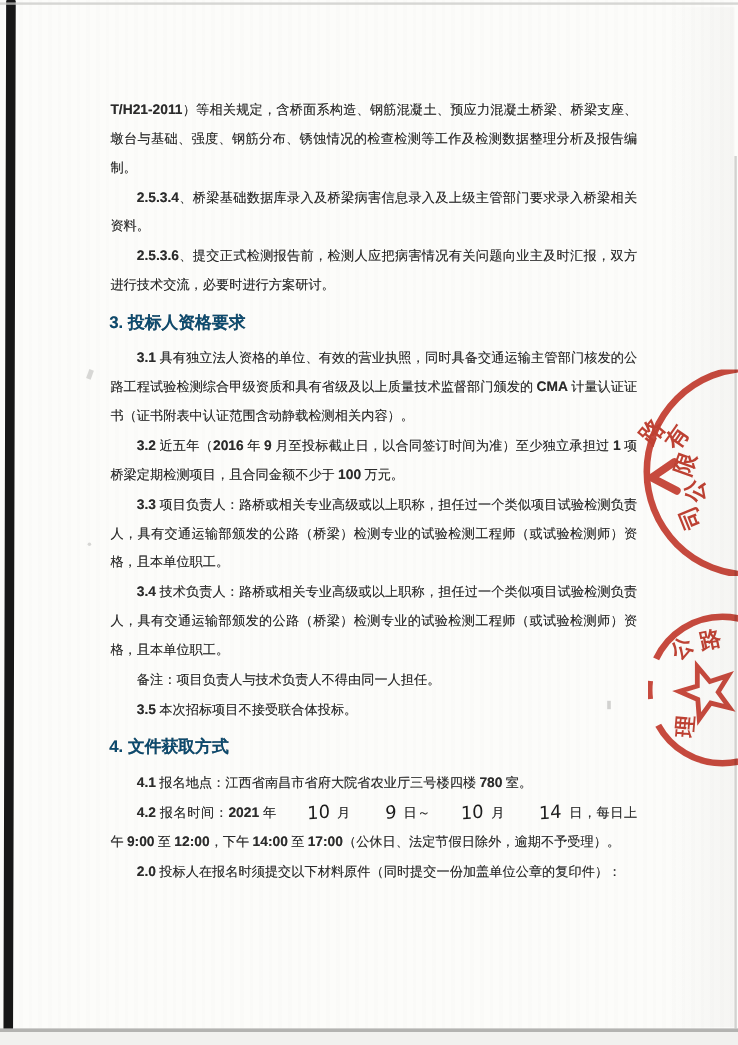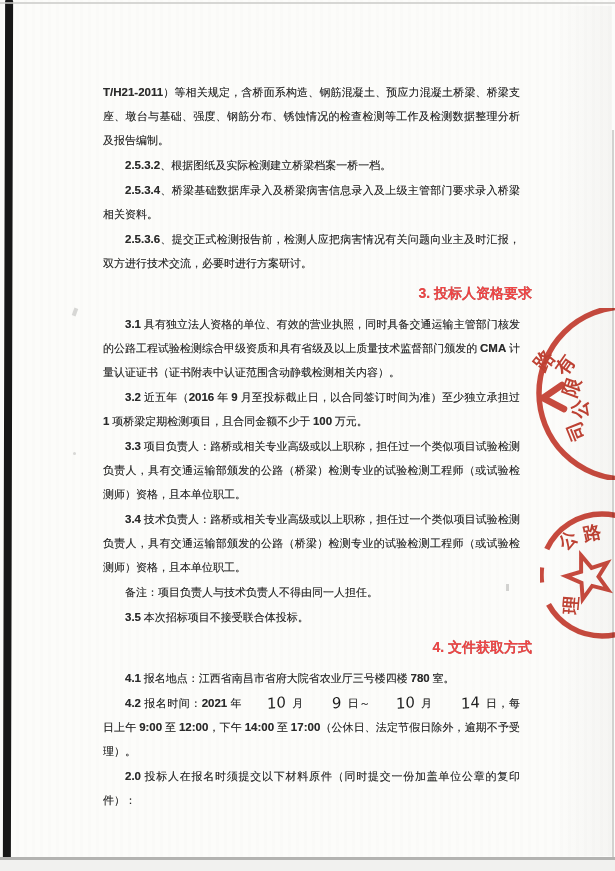--- a/index.html
+++ b/index.html
@@ -21,27 +21,27 @@
   .speck.s1{left:73px;top:308px;width:4px;height:8px;transform:rotate(20deg);}
   .speck.s2{left:73px;top:452px;width:3px;height:3px;border-radius:50%;}
   .speck.s3{left:506px;top:584px;width:3px;height:7px;background:#d2d2d0;}
 
   
   .doc{
     position:absolute;left:91px;top:79px;width:441px;
     font-size:11px;line-height:24px;
     text-shadow:0 0 0.5px rgba(20,20,20,.45);
   }
-  .doc p{margin:1px 12px;}
+  .doc p{margin:1px 1px;}
   .doc p.body{text-align:justify;}
   .doc p.body.indent{text-indent:22px;}
   .doc p.heading{
     font-family:"Liberation Sans","DejaVu Sans",sans-serif;
     font-weight:700;font-size:14px;line-height:22px;
-    margin:7px 0 8px;color:#ef4444;text-align:right;
+    margin:7px 0 8px;color:#0c4a6e;
   }
   .run-lat{font-family:"Liberation Sans","DejaVu Sans",sans-serif;font-weight:700;font-size:11.5px;}
   .heading .run-lat{font-size:14px;}
   .run-hand{
     display:inline-block;font-family:"DejaVu Sans",sans-serif;
     font-size:15px;line-height:1;color:#1c1c1c;
     transform:rotate(-5deg) skewX(-4deg);
     margin:0 3px;vertical-align:-2px;text-shadow:none;
   }
 
@@ -64,21 +64,20 @@
 <div class="right-shade"></div>
 <div class="right-line"></div>
 <div class="bottom-line"></div>
 <div class="bottom-area"></div>
 <div class="speck s1"></div>
 <div class="speck s2"></div>
 <div class="speck s3"></div>
 
 <div class="doc">
     <p class="body"><span class="run-lat">T/H21-2011</span><span class="run-cn">）等相关规定，含桥面系构造、钢筋混凝土、预应力混凝土桥梁、桥梁支座、墩台与基础、强度、钢筋分布、锈蚀情况的检查检测等工作及检测数据整理分析及报告编制。</span></p>
-    <p class="body indent"><span class="run-lat">2.5.3.2</span><span class="run-cn">、根据图纸及实际检测建立桥梁档案一桥一档。</span></p>
     <p class="body indent"><span class="run-lat">2.5.3.4</span><span class="run-cn">、桥梁基础数据库录入及桥梁病害信息录入及上级主管部门要求录入桥梁相关资料。</span></p>
     <p class="body indent"><span class="run-lat">2.5.3.6</span><span class="run-cn">、提交正式检测报告前，检测人应把病害情况有关问题向业主及时汇报，双方进行技术交流，必要时进行方案研讨。</span></p>
     <p class="heading"><span class="run-lat">3.</span><span class="run-cn"> 投标人资格要求</span></p>
     <p class="body indent"><span class="run-lat">3.1</span><span class="run-cn"> 具有独立法人资格的单位、有效的营业执照，同时具备交通运输主管部门核发的公路工程试验检测综合甲级资质和具有省级及以上质量技术监督部门颁发的 </span><span class="run-lat">CMA</span><span class="run-cn"> 计量认证证书（证书附表中认证范围含动静载检测相关内容）。</span></p>
     <p class="body indent"><span class="run-lat">3.2</span><span class="run-cn"> 近五年（</span><span class="run-lat">2016</span><span class="run-cn"> 年 </span><span class="run-lat">9</span><span class="run-cn"> 月至投标截止日，以合同签订时间为准）至少独立承担过 </span><span class="run-lat">1</span><span class="run-cn"> 项桥梁定期检测项目，且合同金额不少于 </span><span class="run-lat">100</span><span class="run-cn"> 万元。</span></p>
     <p class="body indent"><span class="run-lat">3.3</span><span class="run-cn"> 项目负责人：路桥或相关专业高级或以上职称，担任过一个类似项目试验检测负责人，具有交通运输部颁发的公路（桥梁）检测专业的试验检测工程师（或试验检测师）资格，且本单位职工。</span></p>
     <p class="body indent"><span class="run-lat">3.4</span><span class="run-cn"> 技术负责人：路桥或相关专业高级或以上职称，担任过一个类似项目试验检测负责人，具有交通运输部颁发的公路（桥梁）检测专业的试验检测工程师（或试验检测师）资格，且本单位职工。</span></p>
     <p class="body indent"><span class="run-cn">备注：项目负责人与技术负责人不得由同一人担任。</span></p>
     <p class="body indent"><span class="run-lat">3.5</span><span class="run-cn"> 本次招标项目不接受联合体投标。</span></p>
     <p class="heading"><span class="run-lat">4.</span><span class="run-cn"> 文件获取方式</span></p>

